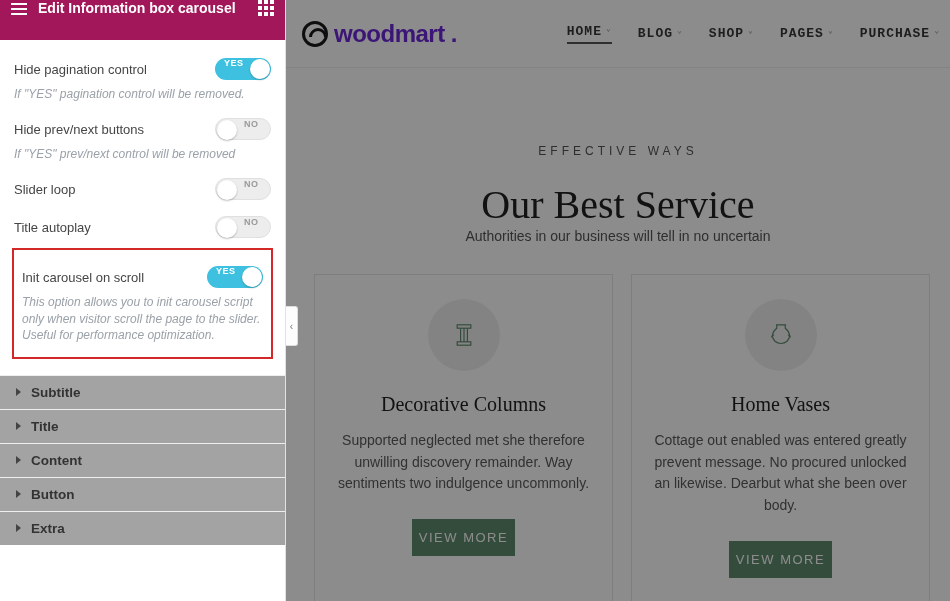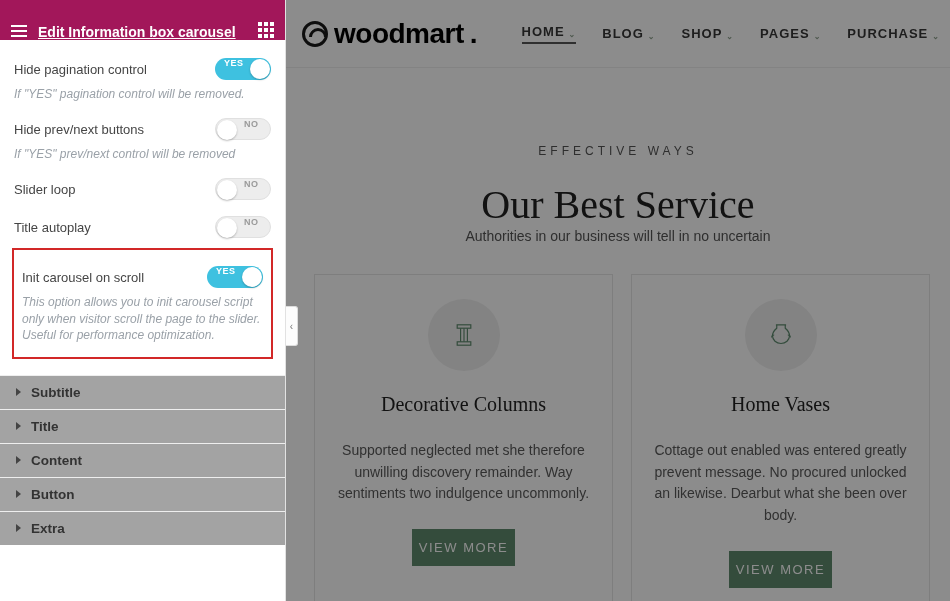--- a/index.html
+++ b/index.html
@@ -4,46 +4,46 @@
 <style>
   * { box-sizing: border-box; margin: 0; padding: 0; }
   html, body { width: 950px; height: 601px; overflow: hidden; font-family: "Helvetica Neue", Arial, sans-serif; background: #f4f4f4; }
   .root { position: relative; width: 950px; height: 601px; background: #fff; }
 
   
   .preview { position: absolute; left: 286px; top: 0; width: 664px; height: 601px; background: #fff; }
   .preview::after { content: ""; position: absolute; inset: 0; background: rgba(0,0,0,0.45); pointer-events: none; }
   .prev-inner { position: relative; width: 100%; height: 100%; }
   .topbar { display: flex; align-items: center; height: 68px; padding: 0 10px 0 16px; border-bottom: 1px solid #eee; }
-  .logo { display: flex; align-items: center; gap: 6px; font-weight: 800; font-size: 28px; color: #000000; letter-spacing: -0.5px; }
+  .logo { display: flex; align-items: center; gap: 6px; font-weight: 800; font-size: 24px; color: #6d28d9; letter-spacing: -0.5px; }
   .logo .dot { font-weight: 800; }
   .logo .ring { width: 26px; height: 26px; border: 3px solid #1b1b1b; border-radius: 50%; position: relative; }
   .logo .ring::after { content: ""; position: absolute; left: 4px; top: 4px; width: 12px; height: 12px; border: 3px solid #1b1b1b; border-right-color: transparent; border-bottom-color: transparent; border-radius: 50%; transform: rotate(45deg); }
   .nav { margin-left: auto; display: flex; align-items: center; gap: 26px; font-size: 13px; letter-spacing: 1px; color: #383838; }
-  .nav a { text-decoration: none; color: #383838; font-weight: 600; display: inline-flex; align-items: flex-end; gap: 3px; }
+  .nav a { text-decoration: none; color: #383838; font-weight: 600; display: inline-flex; align-items: flex-start; gap: 3px; font-family: Liberation Mono, monospace; }
   .nav a.active { padding-bottom: 3px; border-bottom: 2px solid #565656; }
   .chev { font-size: 8px; color: #8da08d; margin-left:1px; }
   .hero { padding-top: 50px; text-align: center; }
   .hero .kicker { letter-spacing: 4px; font-size: 12px; color: #555; margin-top: 26px; }
   .hero h1 { font-family: Georgia, "Times New Roman", serif; font-size: 40px; font-weight: 400; color: #222; margin-top: 23px; }
   .hero p { font-size: 14px; color: #555; }
   .cards { display: flex; gap: 18px; justify-content: center; margin: 30px 20px 0 28px; }
   .card { flex: 1; min-width: 0; border: 1px solid #e5e5e5; padding: 24px 20px 26px; text-align: center; }
   .iconcircle { width: 72px; height: 72px; border-radius: 50%; background: #efefef; margin: 0 auto 22px; display: flex; align-items: center; justify-content: center; }
   .iconcircle svg { width: 34px; height: 34px; stroke: #5e8a6e; fill: none; stroke-width: 1.4; }
-  .card h3 { font-family: Georgia, "Times New Roman", serif; font-weight: 400; font-size: 20px; color: #222; margin-bottom: 24px; }
+  .card h3 { font-family: Georgia, "Times New Roman", serif; font-weight: 400; font-size: 20px; color: #222; margin-bottom: 14px; }
   .card p  { font-size: 14px; color: #5a5a5a; line-height: 1.55; margin-bottom: 24px; }
   .card button { background: #5f8a6e; color: #fff; border: none; padding: 11px 7px; font-size: 13px; letter-spacing: 1.5px; cursor: pointer; }
 
   
   .collapse-tab { position: absolute; left: 286px; top: 306px; width: 12px; height: 40px; background: #fdfdfd; border: 1px solid #ddd; border-left: none; border-radius: 0 3px 3px 0; display: flex; align-items: center; justify-content: center; color: #777; font-size: 10px; z-index: 5; cursor: pointer; }
 
   
   .sidebar { position: absolute; left: 0; top: 0; width: 286px; height: 601px; background: #fff; border-right: 1px solid #e2e2e2; display: flex; flex-direction: column; }
-  .sb-head { background: #a2175a; color: #fff; height: 40px; display: flex; align-items: flex-end; padding: 0 10px; gap: 10px; text-decoration: underline; }
+  .sb-head { background: #a2175a; color: #fff; height: 40px; display: flex; align-items: flex-start; padding: 0 10px; gap: 10px; }
   .sb-head .hamburger, .sb-head .grid9 { width: 18px; height: 18px; display: flex; align-items: center; justify-content: center; }
   .sb-head .hamburger div { width: 16px; height: 2px; background: #fff; box-shadow: 0 -5px 0 #fff, 0 5px 0 #fff; }
   .sb-head .grid9 { margin-left: auto; display: grid; grid-template-columns: repeat(3,4px); grid-template-rows: repeat(3,4px); gap: 2px; }
   .sb-head .grid9 span { background: #fff; width: 4px; height: 4px; }
   .sb-title { font-size: 14px; font-weight: 700; white-space: nowrap; overflow: hidden; }
 
   .opts { padding: 8px 14px 0 14px; font-size: 13px; color: #444; }
   .optrow { display: flex; align-items: center; justify-content: space-between; padding: 10px 0 6px; }
   .optrow .label { color: #454545; }
   .hint { font-size: 12px; font-style: italic; color: #9aa1a8; line-height: 1.35; margin: 0 0 6px 0; }

